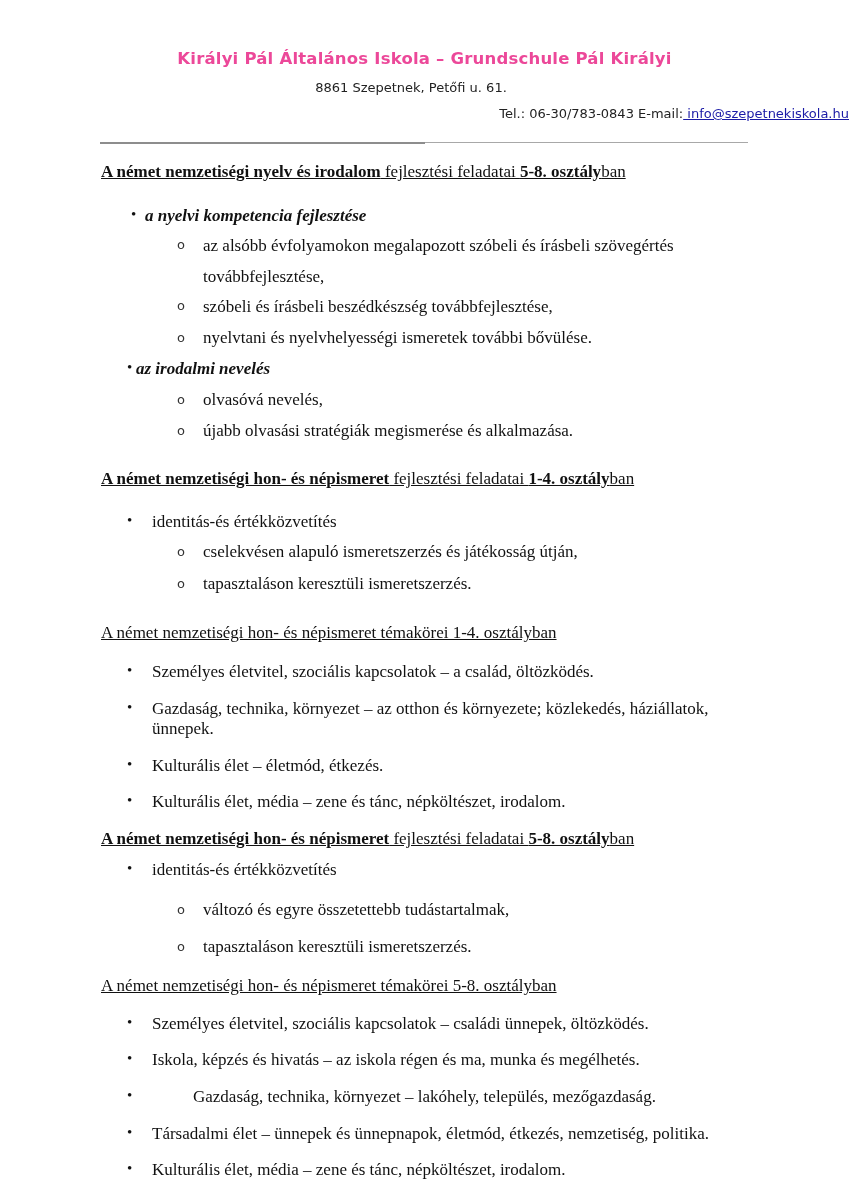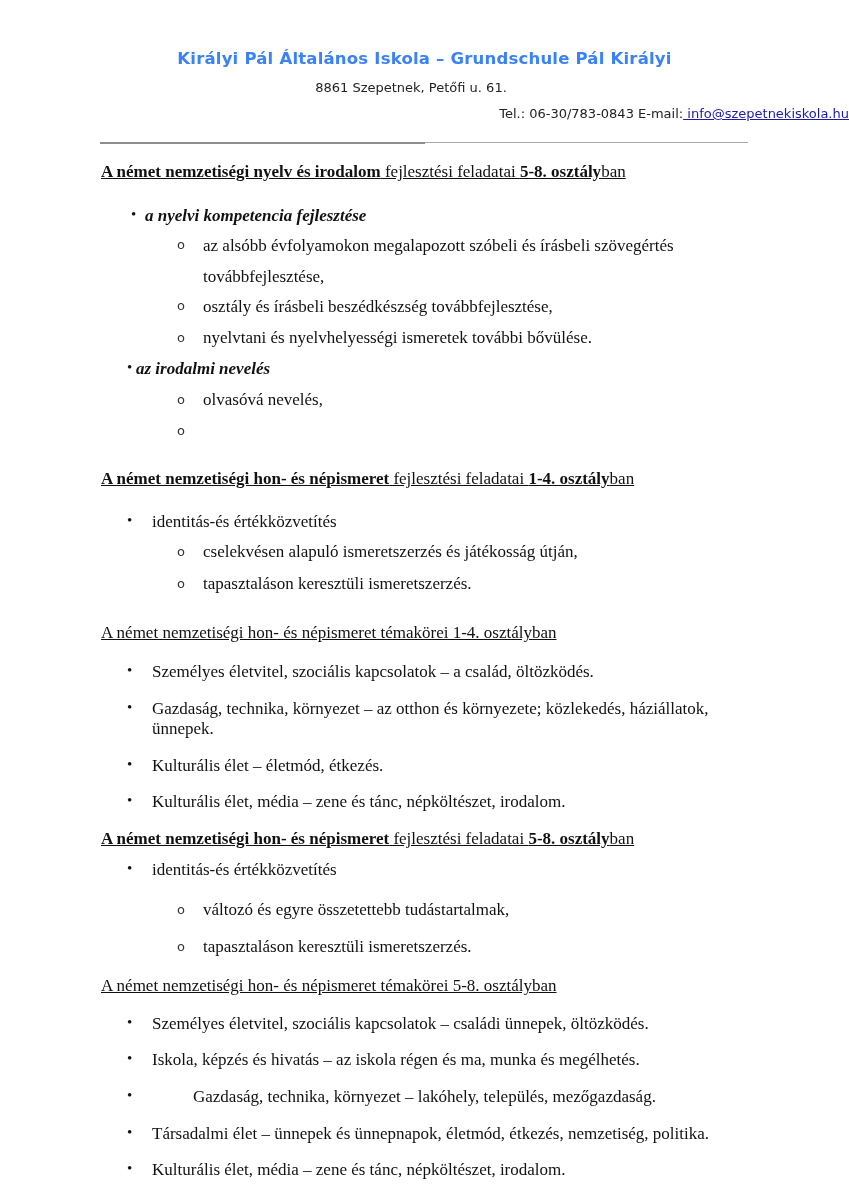--- a/index.html
+++ b/index.html
@@ -2,21 +2,21 @@
 <html><head>
   <meta charset="utf-8">
   <style>
     html, body { margin: 0; padding: 0; background: #ffffff; }
     body { width: 849px; height: 1200px; position: relative; overflow: hidden; color: #111; }
     .page { position: absolute; left: 0; top: 0; width: 849px; height: 1200px; }
 
     .hdr-title {
       position: absolute; left: 0; width: 849px; top: 49px; text-align: center;
       font-family: "DejaVu Sans", sans-serif; font-weight: bold; font-size: 16.5px;
-      color: #3b82f6; letter-spacing: 0.2px;
+      color: #ec4899; letter-spacing: 0.2px;
     }
     .hdr-addr {
       position: absolute; left: 0; width: 822px; top: 80px; text-align: center;
       font-family: "DejaVu Sans", sans-serif; font-size: 13px; color: #222;
     }
     .hdr-contact {
       position: absolute; left: 0; width: 849px; top: 106px; text-align: right;
       font-family: "DejaVu Sans", sans-serif; font-size: 13px; color: #222;
     }
     .hdr-contact a { color: #1a1aa6; text-decoration: underline; }
@@ -49,32 +49,33 @@
   </div>
 
   <span class="bullet serif" style="left:131px; top:206px;">•</span>
   <span class="line serif bi" style="left:145px; top:206px;">a nyelvi kompetencia fejlesztése</span>
 
   <span class="circle" style="left:177px; top:237px;">o</span>
   <span class="line serif" style="left:203px; top:236px;">az alsóbb évfolyamokon megalapozott szóbeli és írásbeli szövegértés</span>
   <span class="line serif" style="left:203px; top:267px;">továbbfejlesztése,</span>
 
   <span class="circle" style="left:177px; top:298px;">o</span>
-  <span class="line serif" style="left:203px; top:297px;">osztály és írásbeli beszédkészség továbbfejlesztése,</span>
+  <span class="line serif" style="left:203px; top:297px;">szóbeli és írásbeli beszédkészség továbbfejlesztése,</span>
 
   <span class="circle" style="left:177px; top:330px;">o</span>
   <span class="line serif" style="left:203px; top:328px;">nyelvtani és nyelvhelyességi ismeretek további bővülése.</span>
 
   <span class="bullet serif" style="left:127px; top:359px;">•</span>
   <span class="line serif bi" style="left:136px; top:359px;">az irodalmi nevelés</span>
 
   <span class="circle" style="left:177px; top:392px;">o</span>
   <span class="line serif" style="left:203px; top:390px;">olvasóvá nevelés,</span>
 
   <span class="circle" style="left:177px; top:423px;">o</span>
+  <span class="line serif" style="left:203px; top:421px;">újabb olvasási stratégiák megismerése és alkalmazása.</span>
 
   <div class="heading serif" style="top:469px;text-align:center;">
     <b>A német nemzetiségi hon- és népismeret</b><span> fejlesztési feladatai </span><b>1-4. osztály</b><span>ban</span>
   </div>
 
   <span class="bullet serif" style="left:127px; top:512px;">•</span>
   <span class="line serif" style="left:152px; top:512px;">identitás-és értékközvetítés</span>
 
   <span class="circle" style="left:177px; top:544px;">o</span>
   <span class="line serif" style="left:203px; top:542px;">cselekvésen alapuló ismeretszerzés és játékosság útján,</span>

